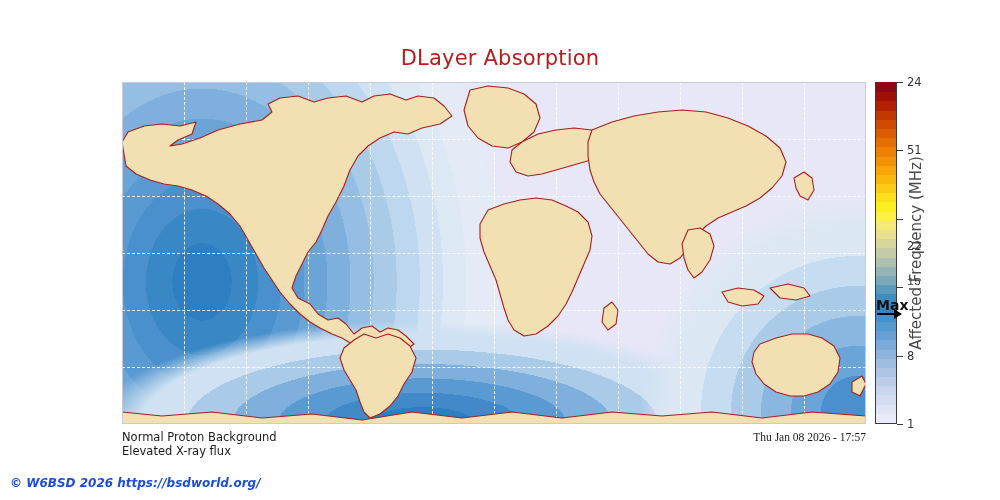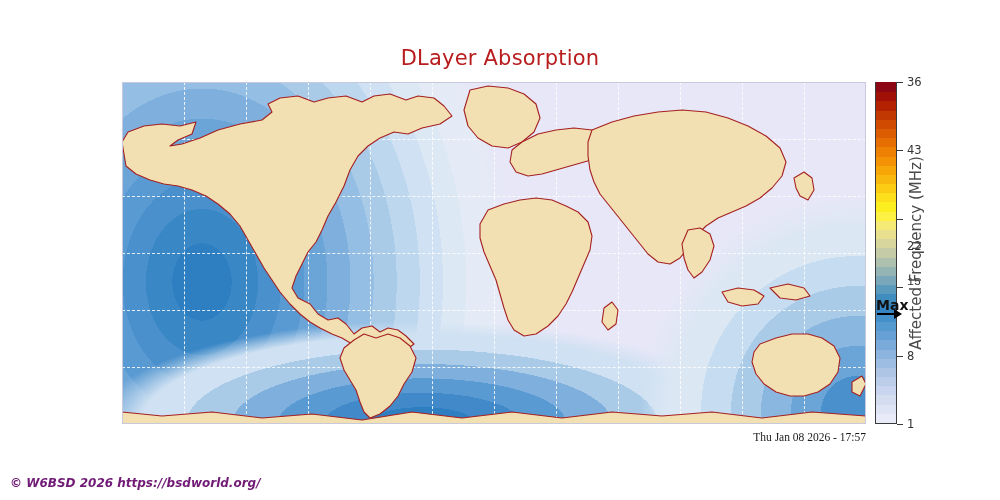--- a/index.html
+++ b/index.html
@@ -96,21 +96,21 @@
   .cb-axis-label{
     position:absolute;left:905px;top:82px;width:342px;height:22px;
     transform-origin:0 0;transform:rotate(-90deg) translate(-342px,0);
     text-align:center;font-size:15px;color:#4a4a4a;line-height:22px;
   }
   .maxann{position:absolute;left:876px;top:297px;width:26px;height:26px;pointer-events:none;}
   .maxtxt{position:absolute;left:0;top:0;font-size:14px;color:#111;font-weight:bold;}
 
   
   .footer{
-    position:absolute;left:10px;top:476px;font-size:12px;color:#701a75;
+    position:absolute;left:10px;top:476px;font-size:12px;color:#1d4ed8;
     font-style:italic;font-weight:bold;
   }
 </style>
 </head>
 <body>
 
 <div id="root">
 
   <div class="title">DLayer Absorption</div>
 
@@ -185,20 +185,24 @@
 
         <path d="M730,300 L740,294 L744,302 L738,314 L730,310 Z"></path>
 
         <path d="M0,330 L40,334 L90,330 L140,336 L190,332 L240,338 L290,330 L340,336 L390,330
                  L440,336 L490,330 L540,334 L590,330 L640,336 L690,330 L744,334 L744,342 L0,342 Z"></path>
       </g>
     </svg>
   </div>
   <div class="map-border"></div>
 
+  <div class="note note-left">
+    <div>Normal Proton Background</div>
+    <div>Elevated X-ray flux</div>
+  </div>
   <div class="note note-right">Thu Jan 08 2026 - 17:57</div>
 
   <div class="cbar-wrap">
     <div class="cbar" id="cbar">
         <div class="cseg" style="background: rgb(233, 235, 248); height: 9.78919px; bottom: 0px;"></div>
         <div class="cseg" style="background: rgb(223, 228, 244); height: 9.78919px; bottom: 9.18919px;"></div>
         <div class="cseg" style="background: rgb(212, 220, 240); height: 9.78919px; bottom: 18.3784px;"></div>
         <div class="cseg" style="background: rgb(201, 213, 238); height: 9.78919px; bottom: 27.5676px;"></div>
         <div class="cseg" style="background: rgb(188, 205, 234); height: 9.78919px; bottom: 36.7568px;"></div>
         <div class="cseg" style="background: rgb(174, 197, 230); height: 9.78919px; bottom: 45.9459px;"></div>
@@ -237,23 +241,23 @@
   </div>
   <div class="maxann">
     <span class="maxtxt">Max</span>
     <svg width="26" height="26" viewBox="0 0 26 26">
       <line x1="1" y1="17" x2="19" y2="17" stroke="#000" stroke-width="2"></line>
       <polygon points="18,12 26,17 18,22" fill="#000"></polygon>
     </svg>
   </div>
   <div class="cb-ticks" id="cb-ticks">
       <div class="ctick" style="top: 0px;"></div>
-      <div class="clab" style="top: 0px;">36</div>
+      <div class="clab" style="top: 0px;">24</div>
       <div class="ctick" style="top: 68.4px;"></div>
-      <div class="clab" style="top: 68.4px;">43</div>
+      <div class="clab" style="top: 68.4px;">51</div>
       <div class="ctick" style="top: 136.8px;"></div>
       <div class="clab" style="top: 136.8px; margin-top: 27px;">22</div>
       <div class="ctick" style="top: 205.2px;"></div>
       <div class="clab" style="top: 199px; font-family: Liberation Mono, monospace;">15</div>
       <div class="ctick" style="top: 273.6px;"></div>
       <div class="clab" style="top: 273.6px;">8</div>
       <div class="ctick" style="top: 342px;"></div>
       <div class="clab" style="top: 342px;">1</div>
     </div>
   <div class="cb-axis-label">Affected Frequency (MHz)</div>

